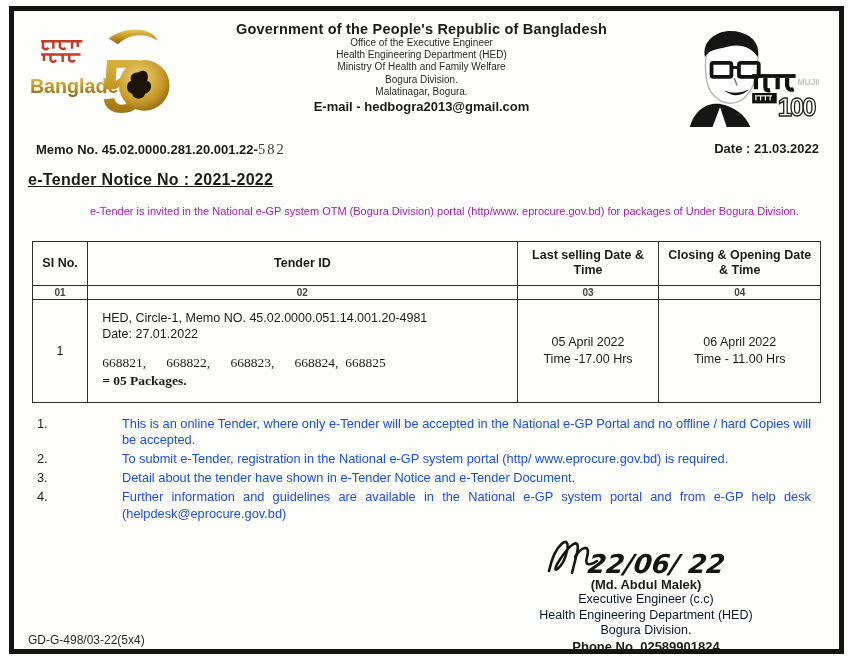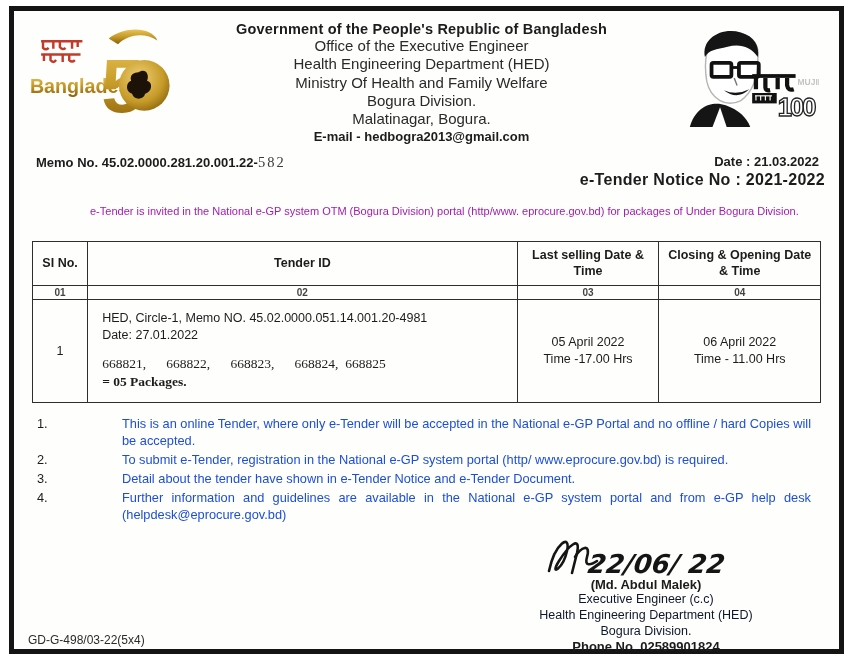--- a/index.html
+++ b/index.html
@@ -14,30 +14,30 @@
     border:5px solid #141414; background:#fefefd;
   }
   .content { position:relative; width:100%; height:100%; padding:8px 14px; }
 
   
   .header { display:flex; align-items:flex-start; }
   .logo-left  { width:158px; flex:0 0 auto; padding-top:6px; }
   .logo-right { width:168px; flex:0 0 auto; padding-top:6px; }
   .header-center { flex:1; text-align:center; padding-top:2px; }
   .org-main  { font-size:14.5px; font-weight:bold; letter-spacing:.2px; }
-  .org-line  { font-size:15px; line-height:1.22; color:#2a2a2a; }
+  .org-line  { font-size:10px; line-height:1.22; color:#2a2a2a; }
   .org-email { font-size:13px; font-weight:bold; margin-top:1px; }
 
   
   .memo-row { display:flex; justify-content:space-between; margin-top:10px; padding:0 6px 0 8px; }
   .memo-no { font-size:13px; font-weight:bold; }
   .memo-hand { font-family:"Liberation Serif", serif; font-weight:normal; font-size:14.5px; letter-spacing:2px; color:#3a3a3a; }
   .date-label { font-size:13px; font-weight:bold; }
 
-  .notice-title { text-align:right; font-size:16px; font-weight:bold; letter-spacing:.3px; }
+  .notice-title { text-align:left; font-size:16px; font-weight:bold; margin-top:13px; letter-spacing:.3px;text-decoration:underline; }
 
   .intro { margin-top:15px; font-size:11px; line-height:1.34; text-align:justify; text-indent:58px; padding:0 4px; color:#a21caf; }
 
   
   table.tender { width:99%; margin:22px auto 0 auto; border-collapse:collapse; table-layout:fixed; }
   table.tender th, table.tender td { border:1.6px solid #2e2e2e; }
   th.h { font-size:12.5px; font-weight:bold; text-align:center; padding:6px 4px; line-height:1.25; vertical-align:middle; }
   td.colnum { font-size:10px; text-align:center; color:#444; padding:1px 0; font-weight:bold; }
   td.body-cell { vertical-align:middle; font-size:12.5px; }
   .sl-cell { text-align:center; }

